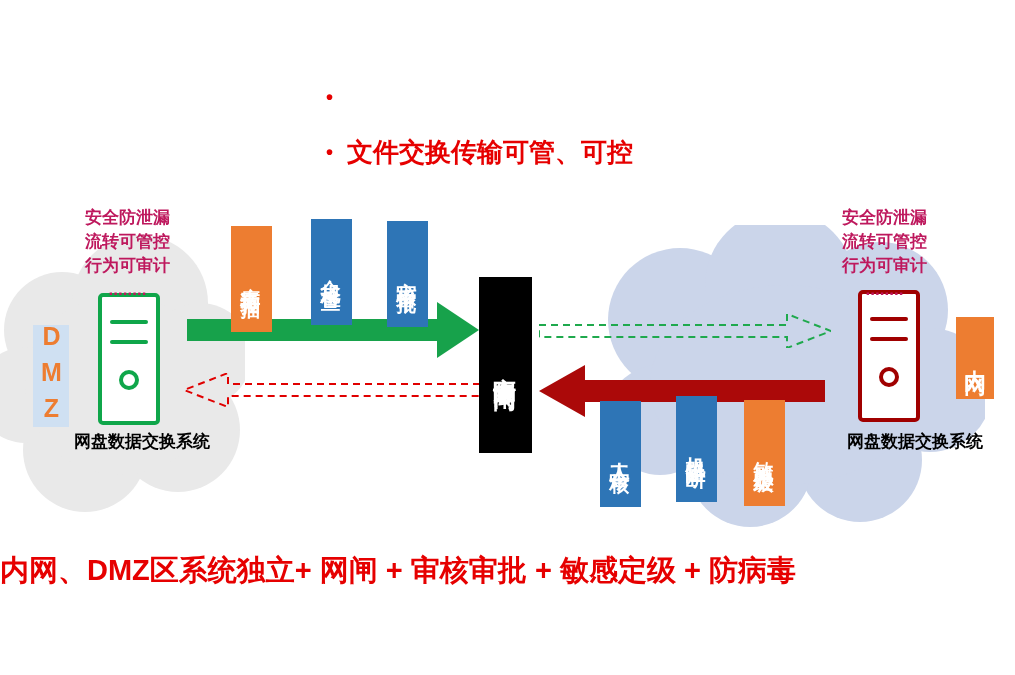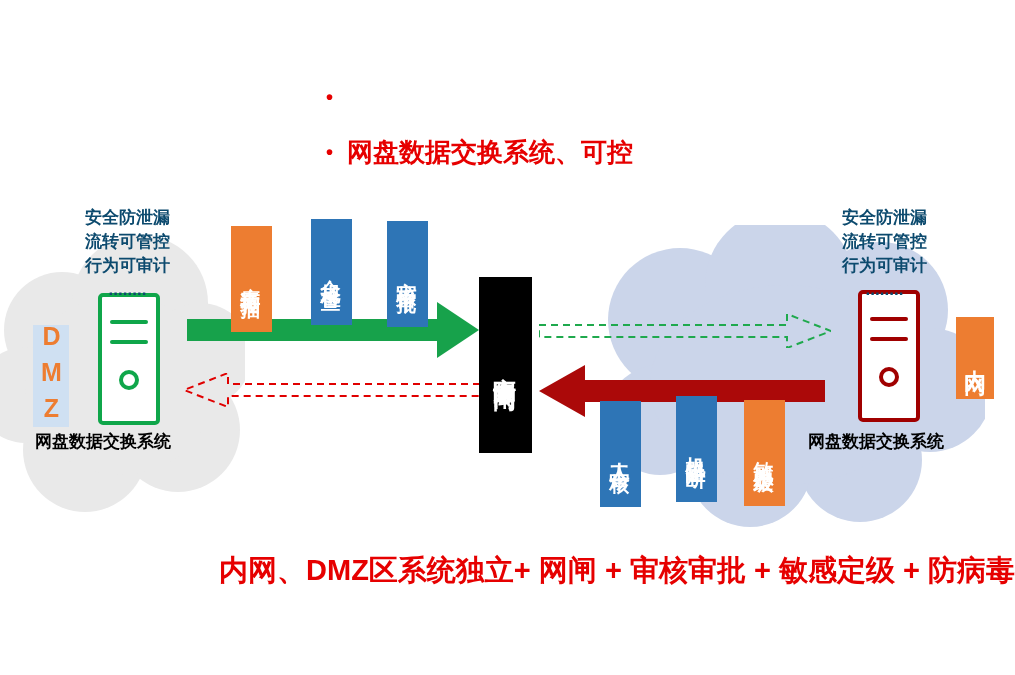--- a/index.html
+++ b/index.html
@@ -31,29 +31,29 @@
   }
   .intranet-box {
     position: absolute; left: 956px; top: 317px; width: 38px; height: 82px;
     background: #ed7d31; color: #ffffff; font-weight: bold; font-size: 22px;
     display: flex; align-items: center; justify-content: center; letter-spacing: 6px; z-index: 6;
   }
 
   
   .annotation {
     position: absolute; top: 206px; width: 145px; text-align: center;
-    color: #0c4a6e; font-weight: bold; font-size: 17px; line-height: 24px; z-index: 6;
+    color: #be185d; font-weight: bold; font-size: 17px; line-height: 24px; z-index: 6;
   }
   .annotation-left { left: 55px; }
   .annotation-right { left: 812px; }
   .annotation div { white-space: nowrap; }
 
   
   .sys-label {
-    position: absolute; top: 430px; width: 175px; text-align: left;
+    position: absolute; top: 430px; width: 175px; text-align: right;
     color: #000000; font-weight: bold; font-size: 17px; z-index: 6; white-space: nowrap;
   }
   .sys-label-left { left: 35px; }
   .sys-label-right { left: 808px; }
 
   
   .badge {
     position: absolute; width: 41px; height: 106px;
     color: #ffffff; font-weight: bold; font-size: 20px; letter-spacing: 4px;
     display: flex; align-items: center; justify-content: center; z-index: 6;
@@ -61,39 +61,39 @@
 
   
   .gateway {
     position: absolute; left: 479px; top: 277px; width: 53px; height: 176px;
     background: #000000; color: #ffffff; font-weight: bold; font-size: 23px; letter-spacing: 2px;
     display: flex; align-items: center; justify-content: center; z-index: 7;
   }
 
   
   .footer {
-    position: absolute; left: 0; right: 0; top: 551px; text-align: right;
+    position: absolute; left: 0; right: 0; top: 551px; text-align: left;
     color: #e60000; font-weight: bold; font-size: 29px; z-index: 6; white-space: nowrap;
   }
 
   .z1 { z-index: 1; } .z2 { z-index: 2; }
   .z5 { z-index: 5; }
 </style>
 </head>
 <body>
 
 <div class="stage">
 
   <div class="bullets">
     <div class="bullet-line">
       <span class="bullet-dot">•</span>
     </div>
     <div class="bullet-line">
       <span class="bullet-dot">•</span>
-      <span>网盘数据交换系统、可控</span>
+      <span>文件交换传输可管、可控</span>
     </div>
   </div>
 
   <svg class="layer z1" style="left:0;top:235px" width="245" height="295" viewBox="0 0 245 295">
     <g fill="#E9E9E9">
       <circle cx="62" cy="95" r="58"></circle>
       <circle cx="140" cy="68" r="68"></circle>
       <circle cx="200" cy="120" r="52"></circle>
       <circle cx="178" cy="195" r="62"></circle>
       <circle cx="85" cy="215" r="62"></circle>

